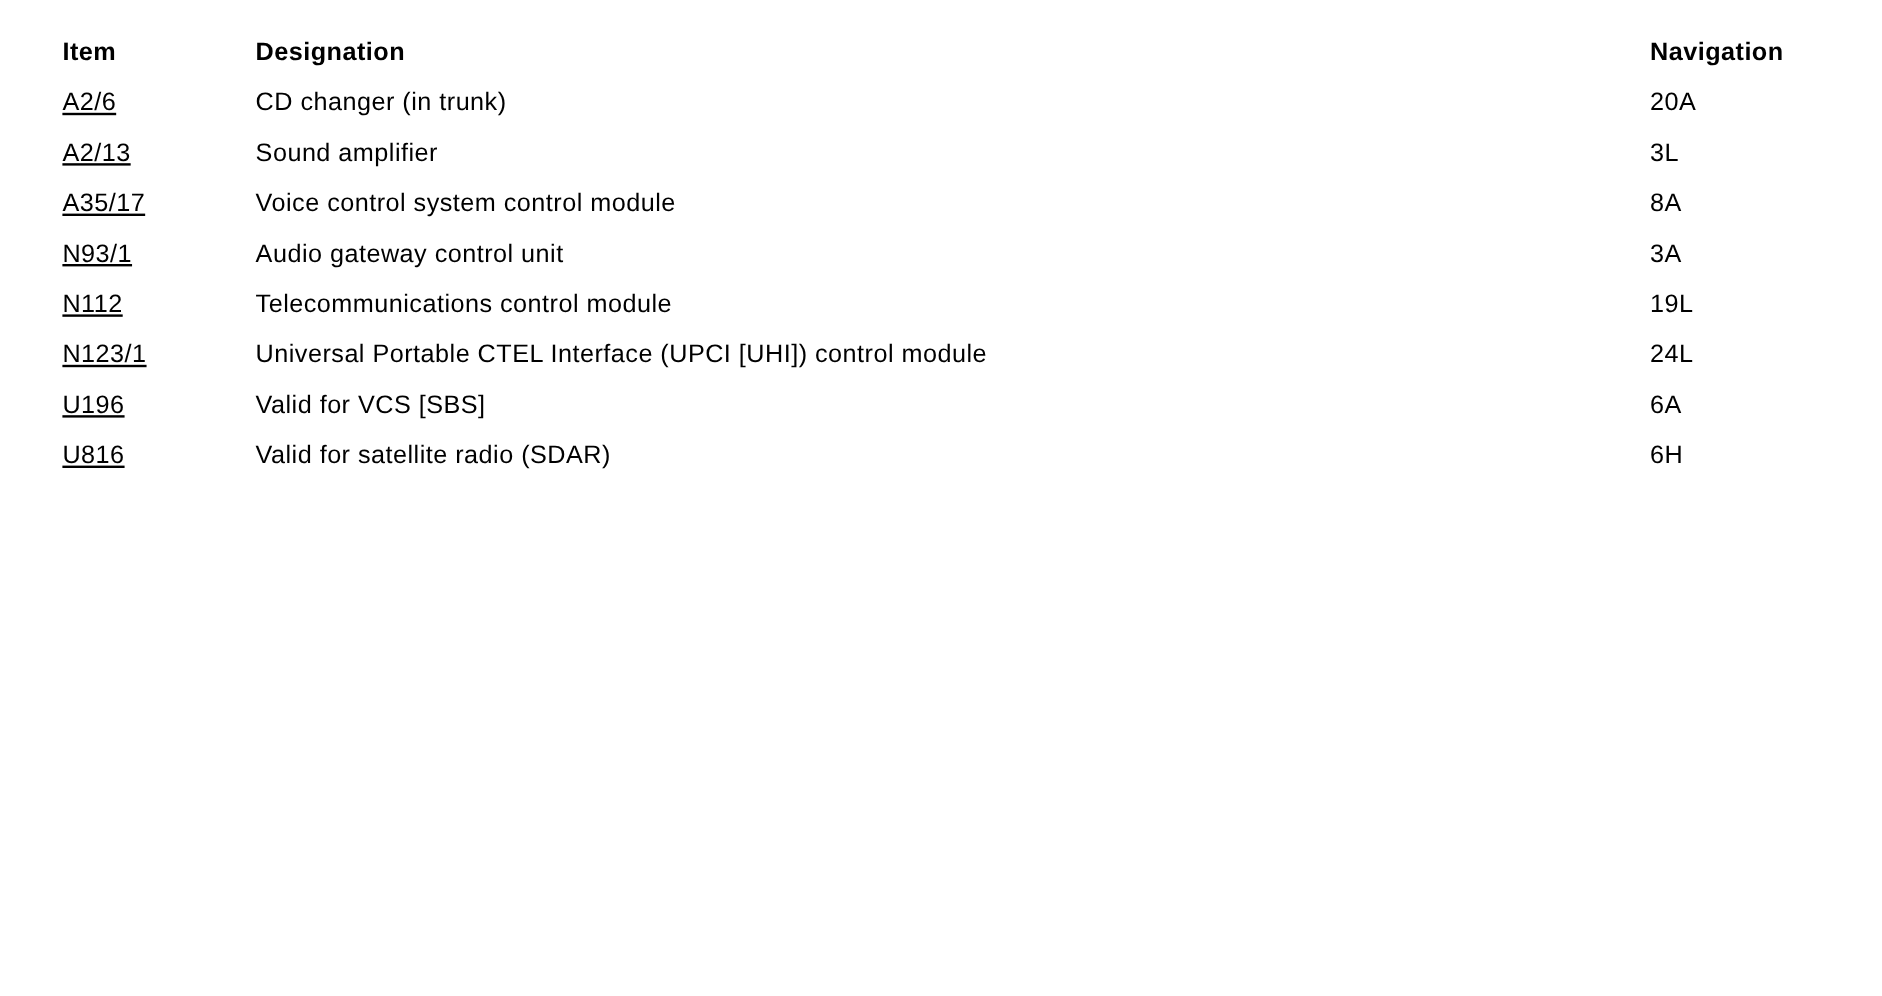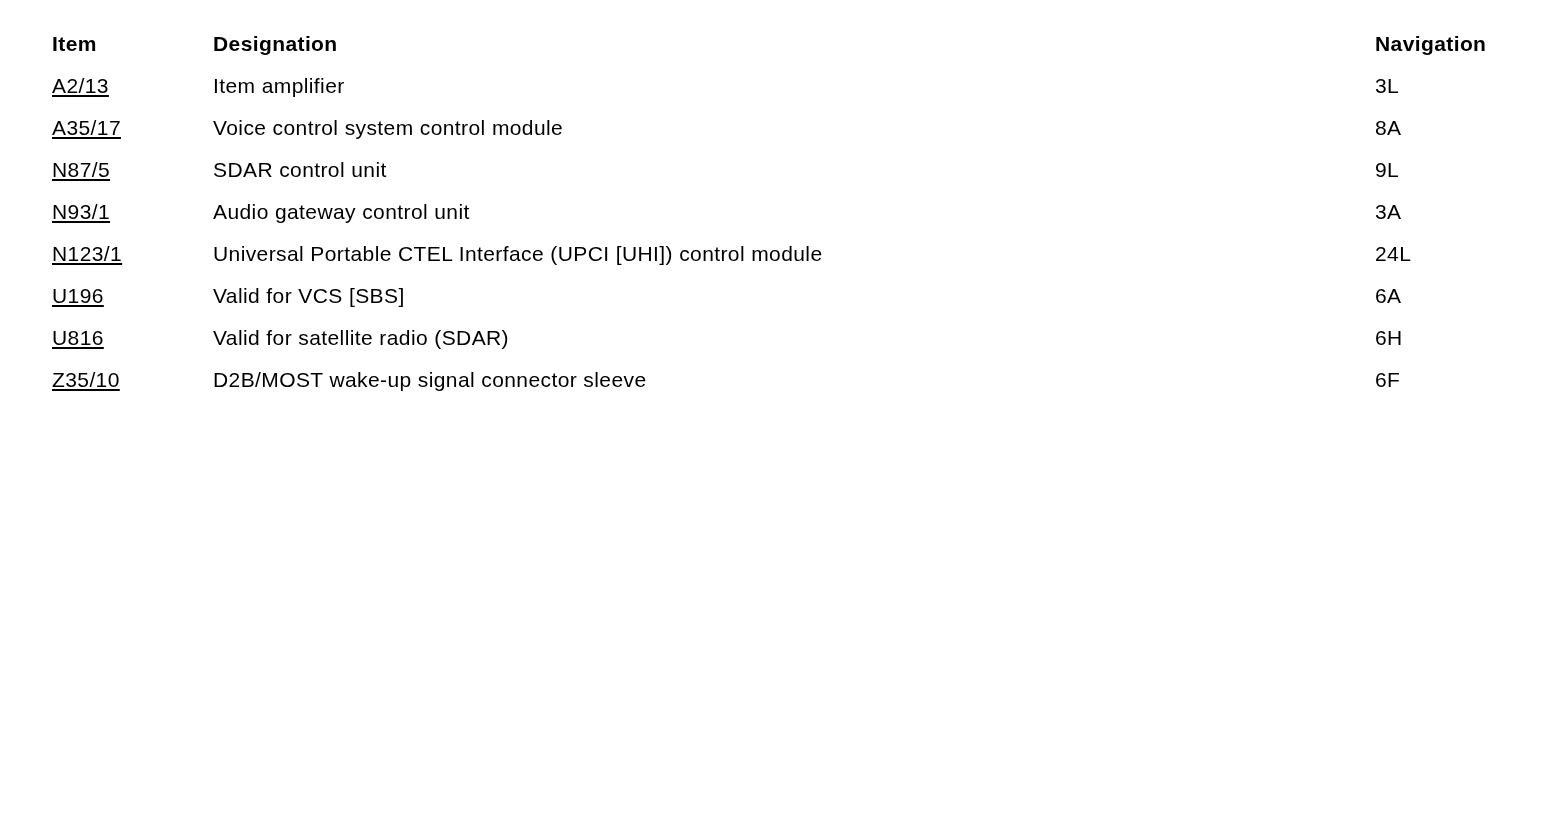--- a/index.html
+++ b/index.html
@@ -61,71 +61,82 @@
       <col class="c-coord">
     </colgroup>
     <thead>
       <tr>
         <th>Item</th>
         <th>Designation</th>
         <th>Navigation</th>
       </tr>
     </thead>
     <tbody id="rows">
+  <tr>
+    <td>
+      <a class="item-link">A2/6</a>
+    </td>
+    <td>
+      <span>CD changer (in trunk)</span>
+    </td>
+    <td>
+            <span class="coord-line">20A</span>
+          </td>
+  </tr>
 
   <tr>
     <td>
       <a class="item-link">A2/13</a>
     </td>
     <td>
-      <span>Item amplifier</span>
+      <span>Sound amplifier</span>
     </td>
     <td>
             <span class="coord-line">3L</span>
           </td>
   </tr>
 
   <tr>
     <td>
       <a class="item-link">A35/17</a>
     </td>
     <td>
       <span>Voice control system control module</span>
     </td>
     <td>
             <span class="coord-line">8A</span>
           </td>
   </tr>
 
 
 
-  <tr>
-    <td>
-      <a class="item-link">N87/5</a>
-    </td>
-    <td>
-      <span>SDAR control unit</span>
-    </td>
-    <td>
-            <span class="coord-line">9L</span>
-          </td>
-  </tr>
 
   <tr>
     <td>
       <a class="item-link">N93/1</a>
     </td>
     <td>
       <span>Audio gateway control unit</span>
     </td>
     <td>
             <span class="coord-line">3A</span>
           </td>
   </tr>
 
+  <tr>
+    <td>
+      <a class="item-link">N112</a>
+    </td>
+    <td>
+      <span>Telecommunications control module</span>
+    </td>
+    <td>
+            <span class="coord-line">19L</span>
+          </td>
+  </tr>
 
   <tr>
     <td>
       <a class="item-link">N123/1</a>
     </td>
     <td>
       <span>Universal Portable CTEL Interface (UPCI [UHI]) control module</span>
     </td>
     <td>
             <span class="coord-line">24L</span>
@@ -151,26 +162,15 @@
     <td>
       <span>Valid for satellite radio (SDAR)</span>
     </td>
     <td>
             <span class="coord-line">6H</span>
           </td>
   </tr>
 
 
 
-  <tr>
-    <td>
-      <a class="item-link">Z35/10</a>
-    </td>
-    <td>
-      <span>D2B/MOST wake-up signal connector sleeve</span>
-    </td>
-    <td>
-            <span class="coord-line">6F</span>
-          </td>
-  </tr>
 </tbody>
   </table>
 </div>
 
 </body></html>

